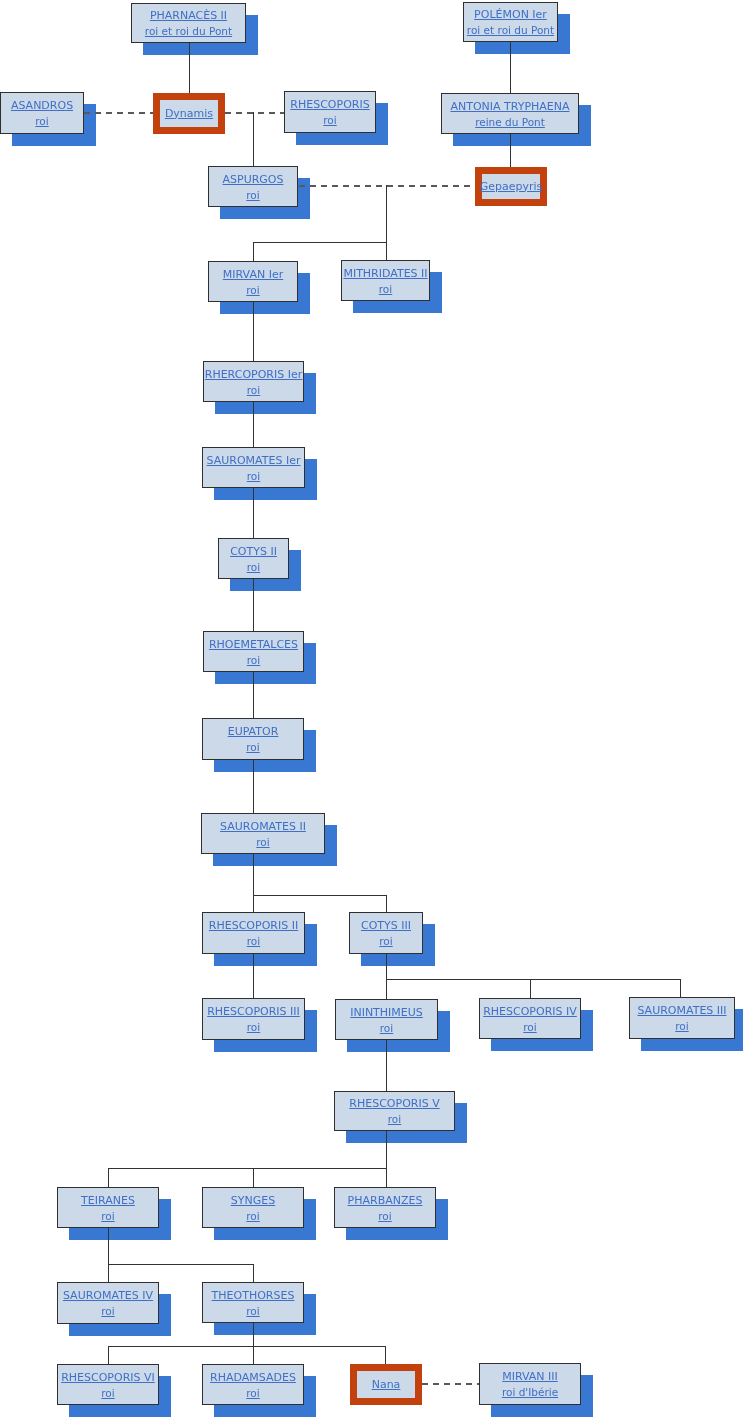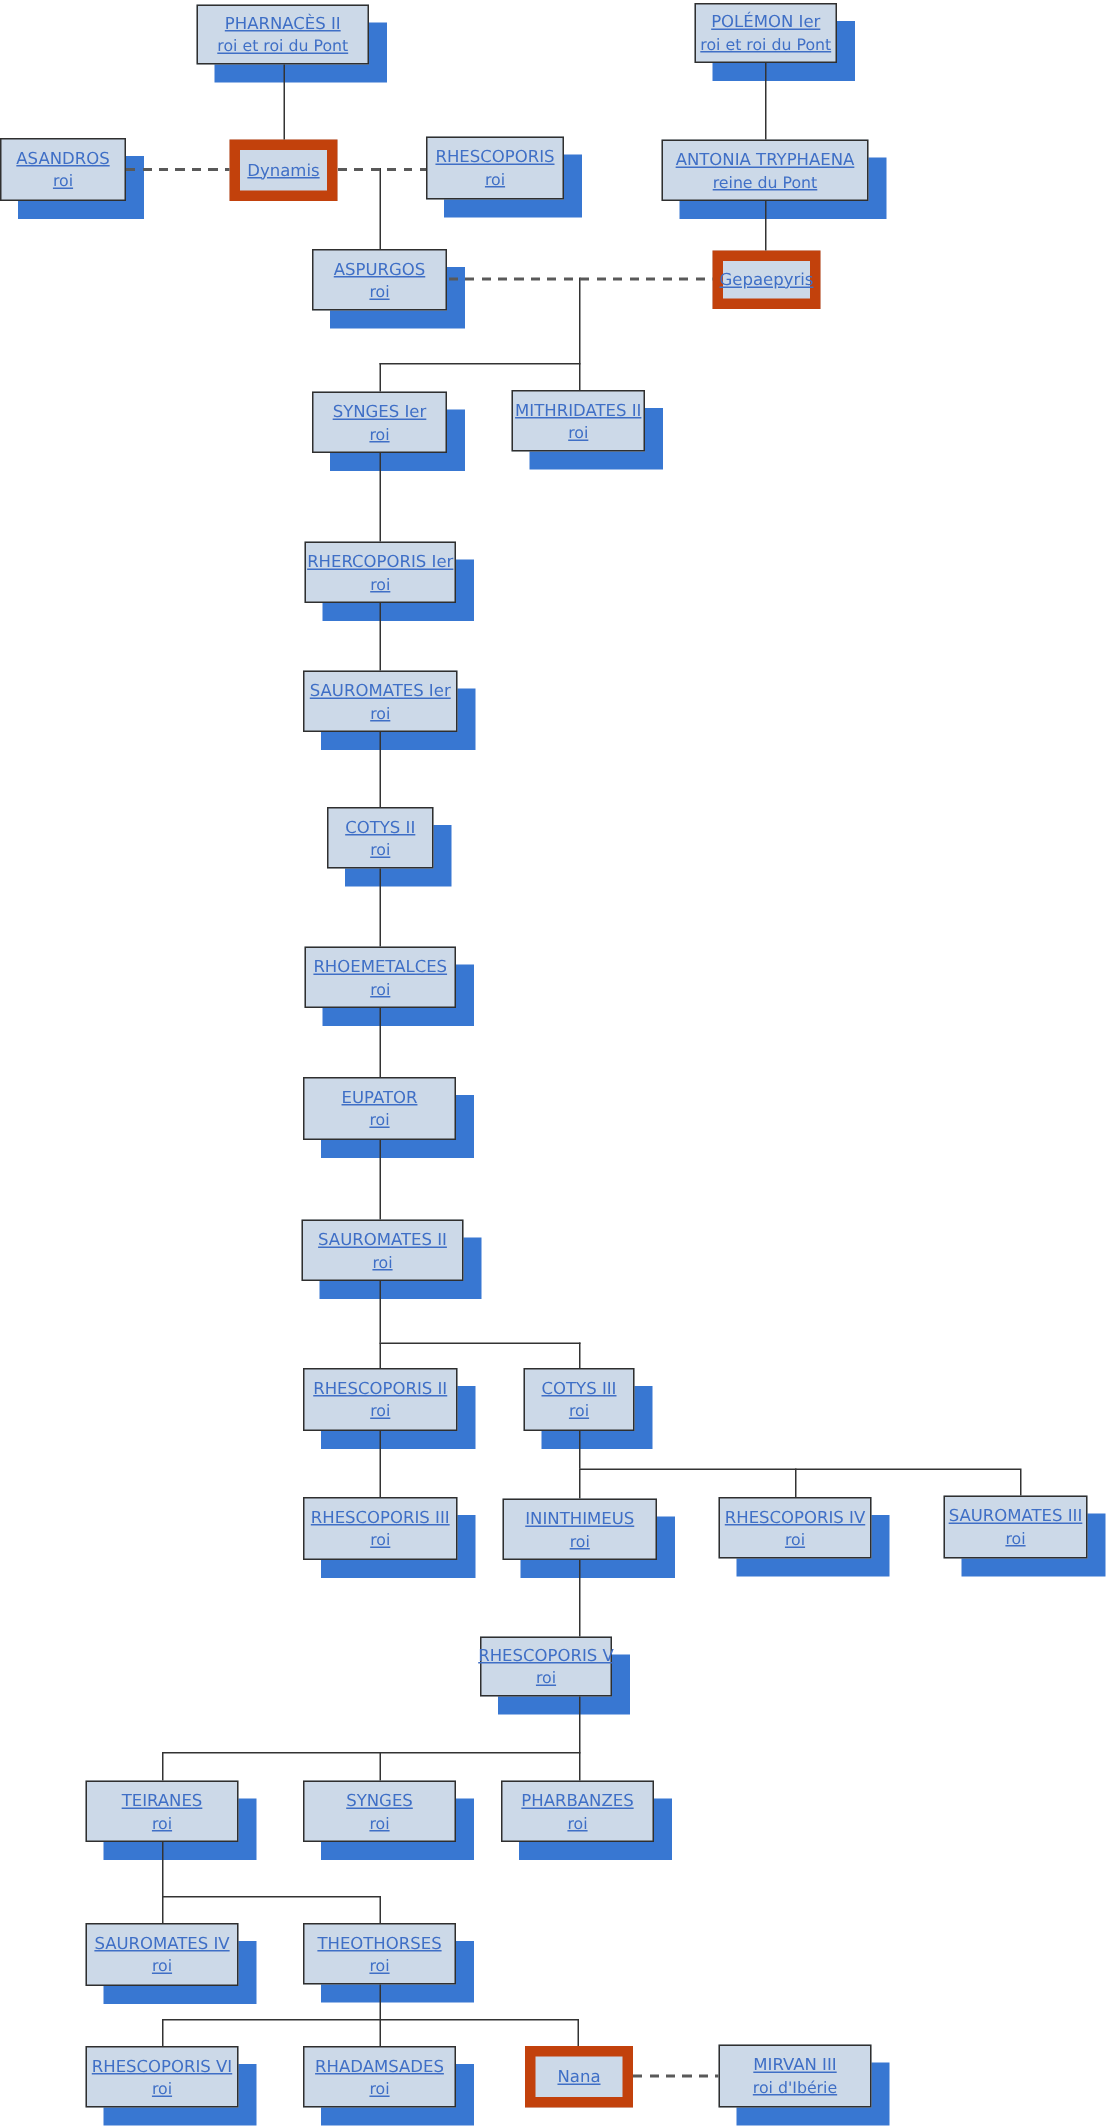--- a/index.html
+++ b/index.html
@@ -130,21 +130,21 @@
     <div class="node-title">ASPURGOS</div>
     <div class="node-sub">roi</div>
   </div>
 
   <div class="node plain" style="left:475px;top:167px;width:72px;height:39px">
     <div class="node-title">Gepaepyris</div>
 
   </div>
 
   <div class="node shadow" style="left:208px;top:261px;width:90px;height:41px">
-    <div class="node-title">SYNGES Ier</div>
+    <div class="node-title">MIRVAN Ier</div>
     <div class="node-sub">roi</div>
   </div>
 
   <div class="node shadow" style="left:341px;top:260px;width:89px;height:41px">
     <div class="node-title">MITHRIDATES II</div>
     <div class="node-sub">roi</div>
   </div>
 
   <div class="node shadow" style="left:203px;top:361px;width:101px;height:41px">
     <div class="node-title">RHERCOPORIS Ier</div>
@@ -164,21 +164,21 @@
   <div class="node shadow" style="left:203px;top:631px;width:101px;height:41px">
     <div class="node-title">RHOEMETALCES</div>
     <div class="node-sub">roi</div>
   </div>
 
   <div class="node shadow" style="left:202px;top:718px;width:102px;height:42px">
     <div class="node-title">EUPATOR</div>
     <div class="node-sub">roi</div>
   </div>
 
-  <div class="node shadow" style="left:201px;top:813px;width:108px;height:41px">
+  <div class="node shadow" style="left:201px;top:813px;width:124px;height:41px">
     <div class="node-title">SAUROMATES II</div>
     <div class="node-sub">roi</div>
   </div>
 
   <div class="node shadow" style="left:202px;top:912px;width:103px;height:42px">
     <div class="node-title">RHESCOPORIS II</div>
     <div class="node-sub">roi</div>
   </div>
 
   <div class="node shadow" style="left:349px;top:912px;width:74px;height:42px">
@@ -194,26 +194,26 @@
   <div class="node shadow" style="left:335px;top:999px;width:103px;height:41px">
     <div class="node-title">ININTHIMEUS</div>
     <div class="node-sub">roi</div>
   </div>
 
   <div class="node shadow" style="left:479px;top:998px;width:102px;height:41px">
     <div class="node-title">RHESCOPORIS IV</div>
     <div class="node-sub">roi</div>
   </div>
 
-  <div class="node shadow" style="left:629px;top:997px;width:96px;height:42px">
+  <div class="node shadow" style="left:629px;top:997px;width:106px;height:42px">
     <div class="node-title">SAUROMATES III</div>
     <div class="node-sub">roi</div>
   </div>
 
-  <div class="node shadow" style="left:320px;top:1091px;width:88px;height:40px">
+  <div class="node shadow" style="left:334px;top:1091px;width:121px;height:40px">
     <div class="node-title">RHESCOPORIS V</div>
     <div class="node-sub">roi</div>
   </div>
 
   <div class="node shadow" style="left:57px;top:1187px;width:102px;height:41px">
     <div class="node-title">TEIRANES</div>
     <div class="node-sub">roi</div>
   </div>
 
   <div class="node shadow" style="left:202px;top:1187px;width:102px;height:41px">

